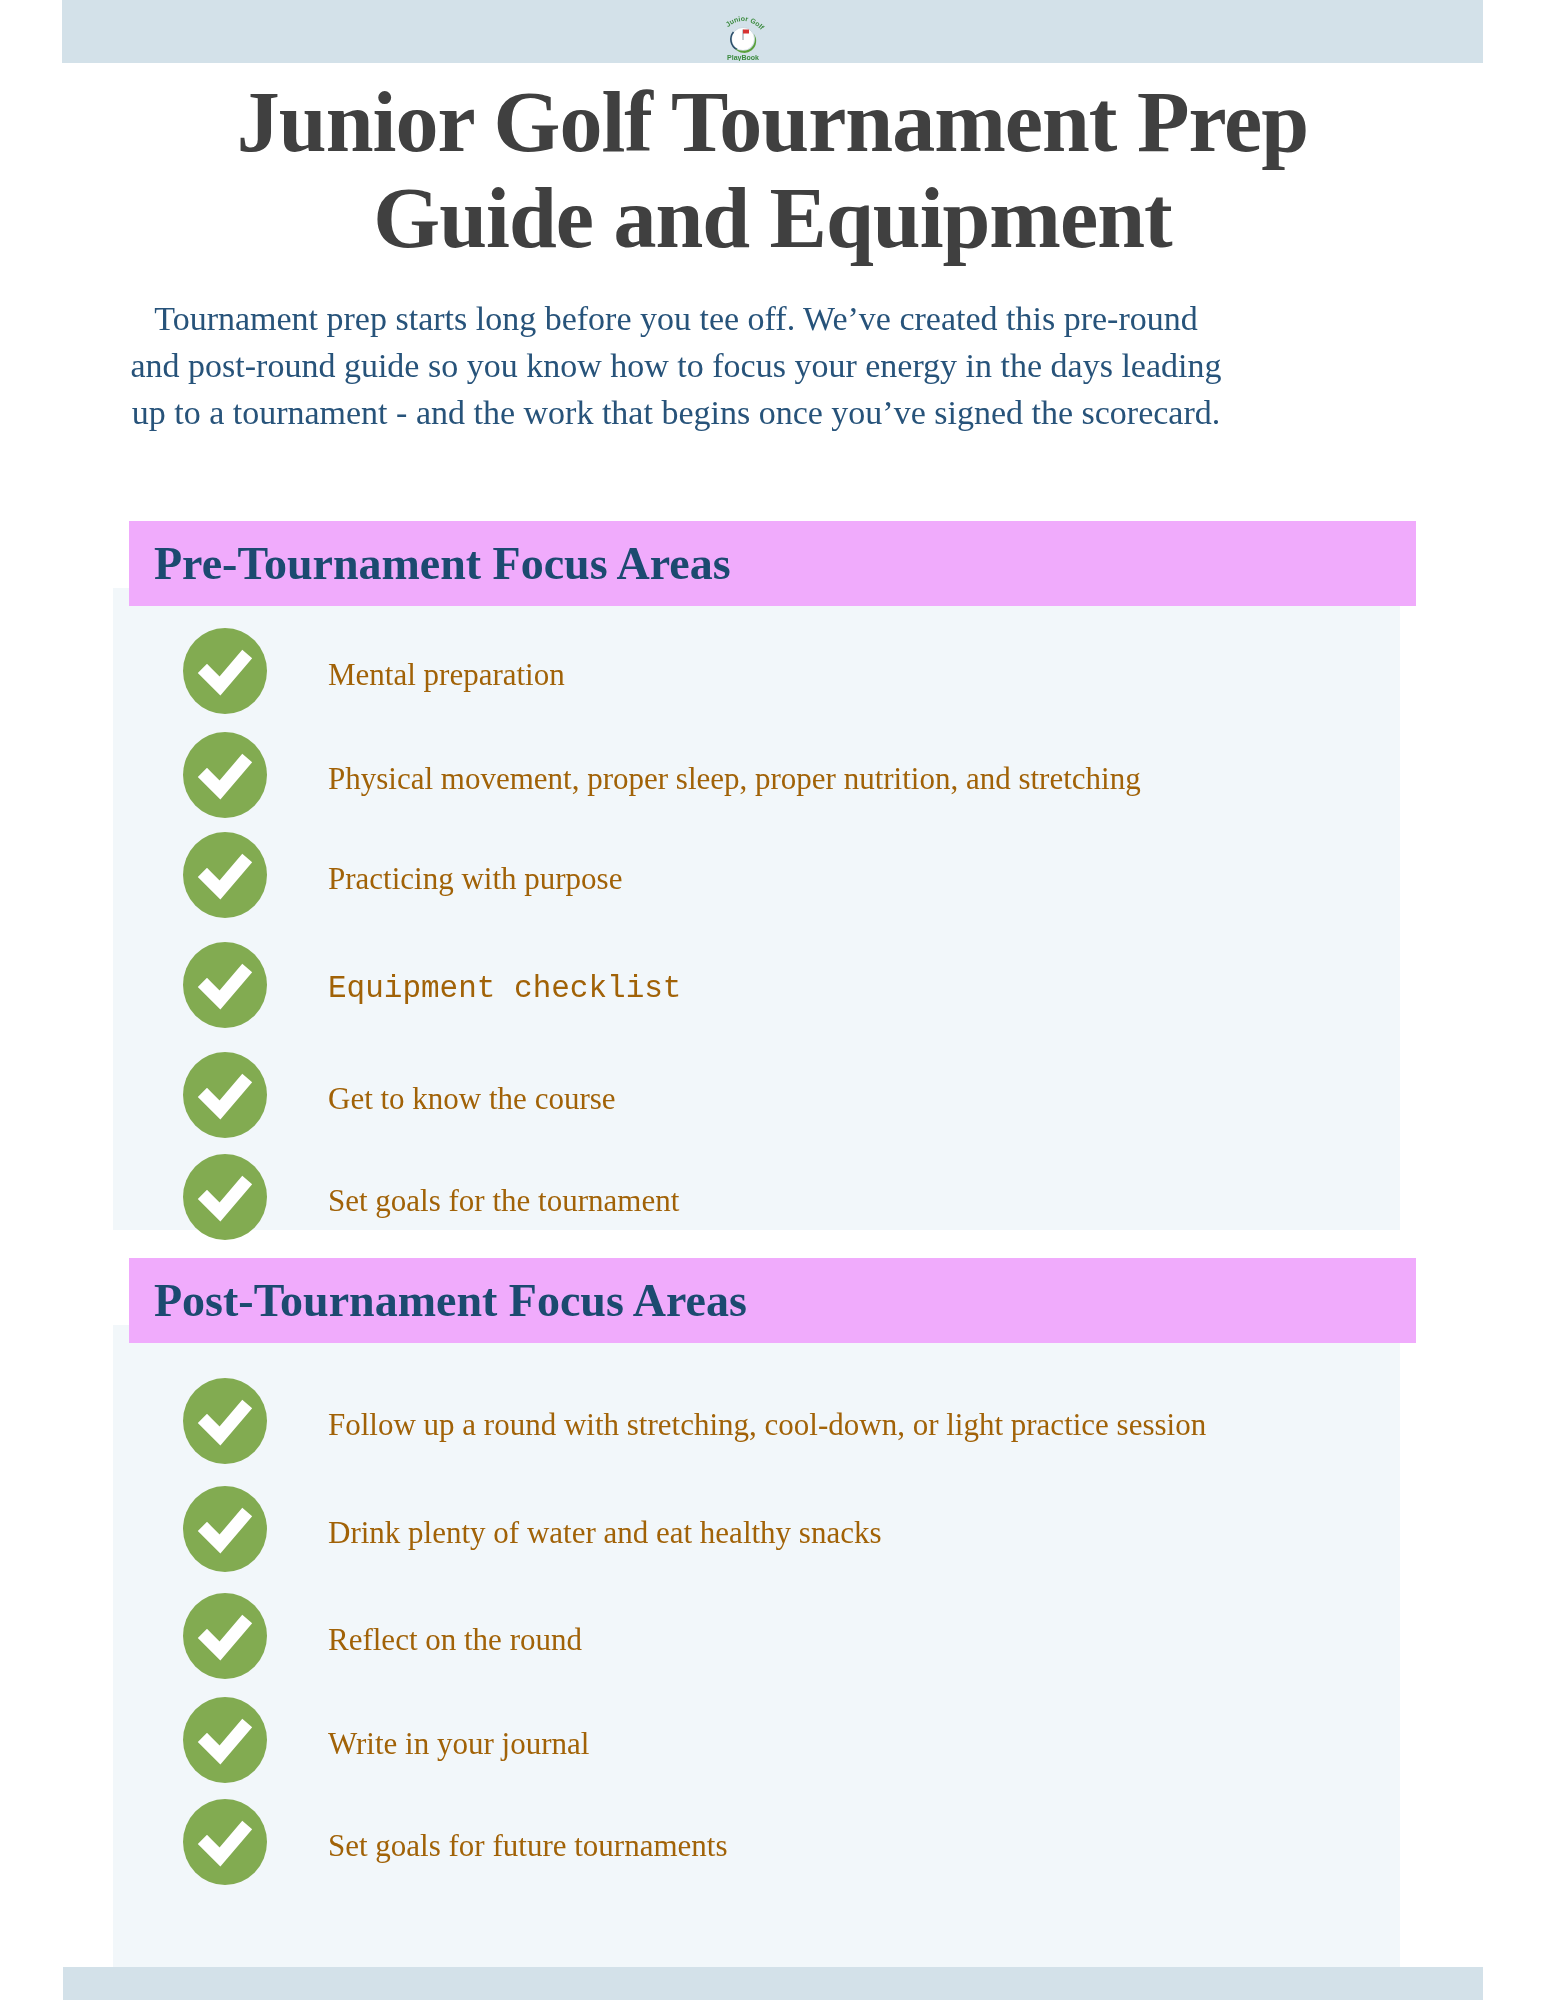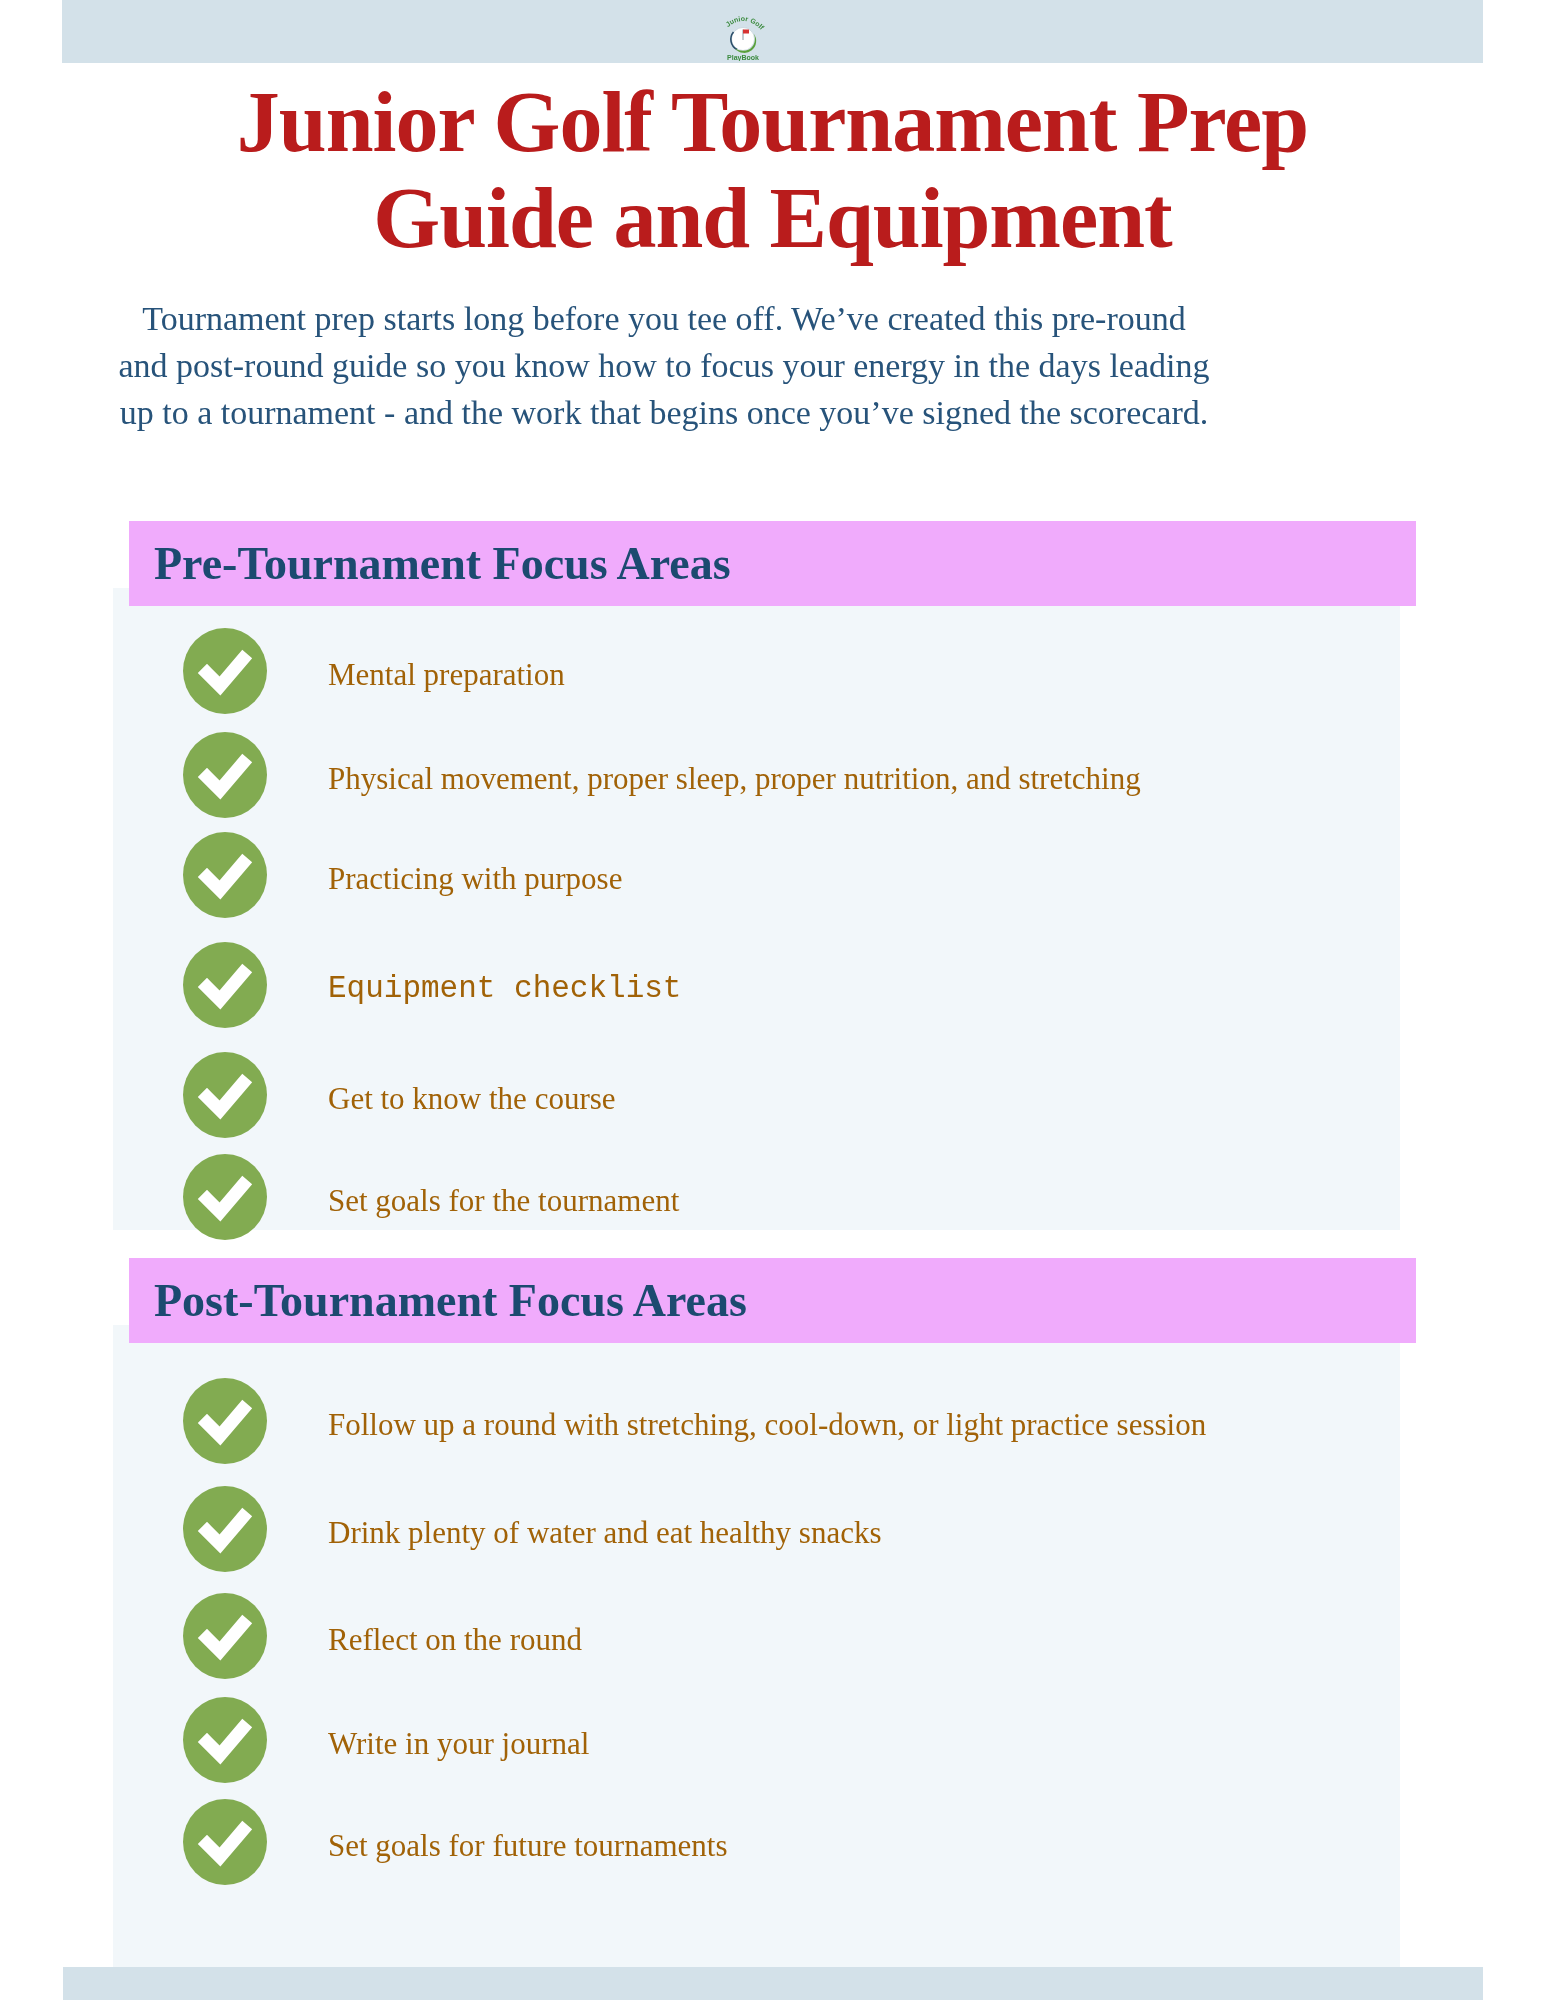--- a/index.html
+++ b/index.html
@@ -8,27 +8,27 @@
     font-family:"Liberation Serif", serif;overflow:hidden;
   }
   
   .banner{position:absolute;background:#d3e1e9;}
   .banner.top{left:62px;top:0;width:1421px;height:63px;}
   .banner.bottom{left:63px;top:1967px;width:1420px;height:33px;}
   .logo{position:absolute;left:720px;top:11px;width:46px;height:50px;}
   
   .title{
     position:absolute;left:0;top:74px;width:1545px;text-align:center;
-    color:#b91c1c;font-weight:bold;font-size:86px;line-height:1.12;
+    color:#404040;font-weight:bold;font-size:86px;line-height:1.12;
     letter-spacing:-1px;
   }
   
   .intro{
     position:absolute;left:0;top:296px;width:1328px;text-align:center;
-    color:#27537a;font-size:34px;line-height:1.38;
+    color:#27537a;font-size:34px;line-height:1.38;padding-left:12px;
   }
   
   .band{
     position:absolute;left:129px;width:1287px;height:85px;background:#f0abfc;
     color:#1c4a70;font-weight:bold;font-size:46px;line-height:85px;
     padding-left:25px;box-sizing:border-box;z-index:2;
   }
   .band.pre{top:521px;}
   .band.post{top:1258px;}
   

